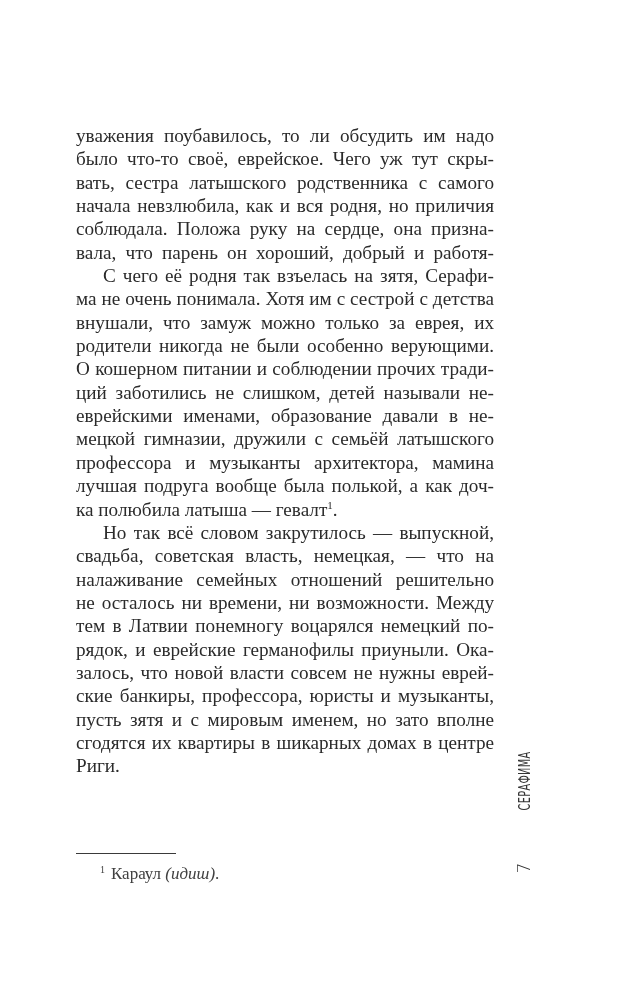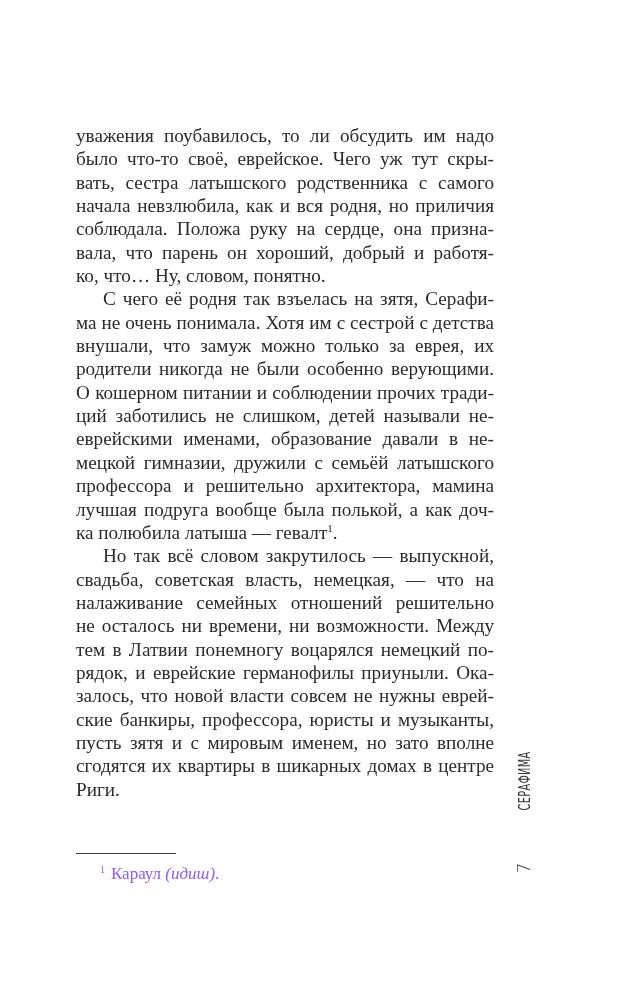--- a/index.html
+++ b/index.html
@@ -55,21 +55,21 @@
       width: 100px;
       height: 0;
       border-top: 1px solid #3a3a3a;
     }
     .footnote {
       position: absolute;
       left: 100px;
       top: 860px;
       font-size: 17px;
       line-height: 20px;
-      color: #8b5cf6;
+      color: #404040;
       white-space: nowrap;
     }
     .footnote .fn-num {
       font-size: 10px;
       vertical-align: 6px;
       margin-right: 6px;
     }
     .footnote .fn-lang {
       font-style: italic;
     }
@@ -107,30 +107,29 @@
 
 <div class="page">
 
   <div class="text-block">
     <span class="line">уважения поубавилось, то ли обсудить им надо</span>
     <span class="line">было что-то своё, еврейское. Чего уж тут скры-</span>
     <span class="line">вать, сестра латышского родственника с самого</span>
     <span class="line">начала невзлюбила, как и вся родня, но приличия</span>
     <span class="line">соблюдала. Положа руку на сердце, она призна-</span>
     <span class="line">вала, что парень он хороший, добрый и работя-</span>
-    <span class="line last">ко, что… Ну, словом, понятно.</span>
     <span class="line indent">С чего её родня так взъелась на зятя, Серафи-</span>
     <span class="line">ма не очень понимала. Хотя им с сестрой с детства</span>
     <span class="line">внушали, что замуж можно только за еврея, их</span>
     <span class="line">родители никогда не были особенно верующими.</span>
     <span class="line">О кошерном питании и соблюдении прочих тради-</span>
     <span class="line">ций заботились не слишком, детей называли не-</span>
     <span class="line">еврейскими именами, образование давали в не-</span>
     <span class="line">мецкой гимназии, дружили с семьёй латышского</span>
-    <span class="line">профессора и решительно архитектора, мамина</span>
+    <span class="line">профессора и музыканты архитектора, мамина</span>
     <span class="line">лучшая подруга вообще была полькой, а как доч-</span>
     <span class="line last"><span>ка полюбила латыша — гевалт</span><sup class="fn-mark">1</sup><span>.</span></span>
     <span class="line indent">Но так всё словом закрутилось — выпускной,</span>
     <span class="line">свадьба, советская власть, немецкая, — что на</span>
     <span class="line">налаживание семейных отношений решительно</span>
     <span class="line">не осталось ни времени, ни возможности. Между</span>
     <span class="line">тем в Латвии понемногу воцарялся немецкий по-</span>
     <span class="line">рядок, и еврейские германофилы приуныли. Ока-</span>
     <span class="line">залось, что новой власти совсем не нужны еврей-</span>
     <span class="line">ские банкиры, профессора, юристы и музыканты,</span>

